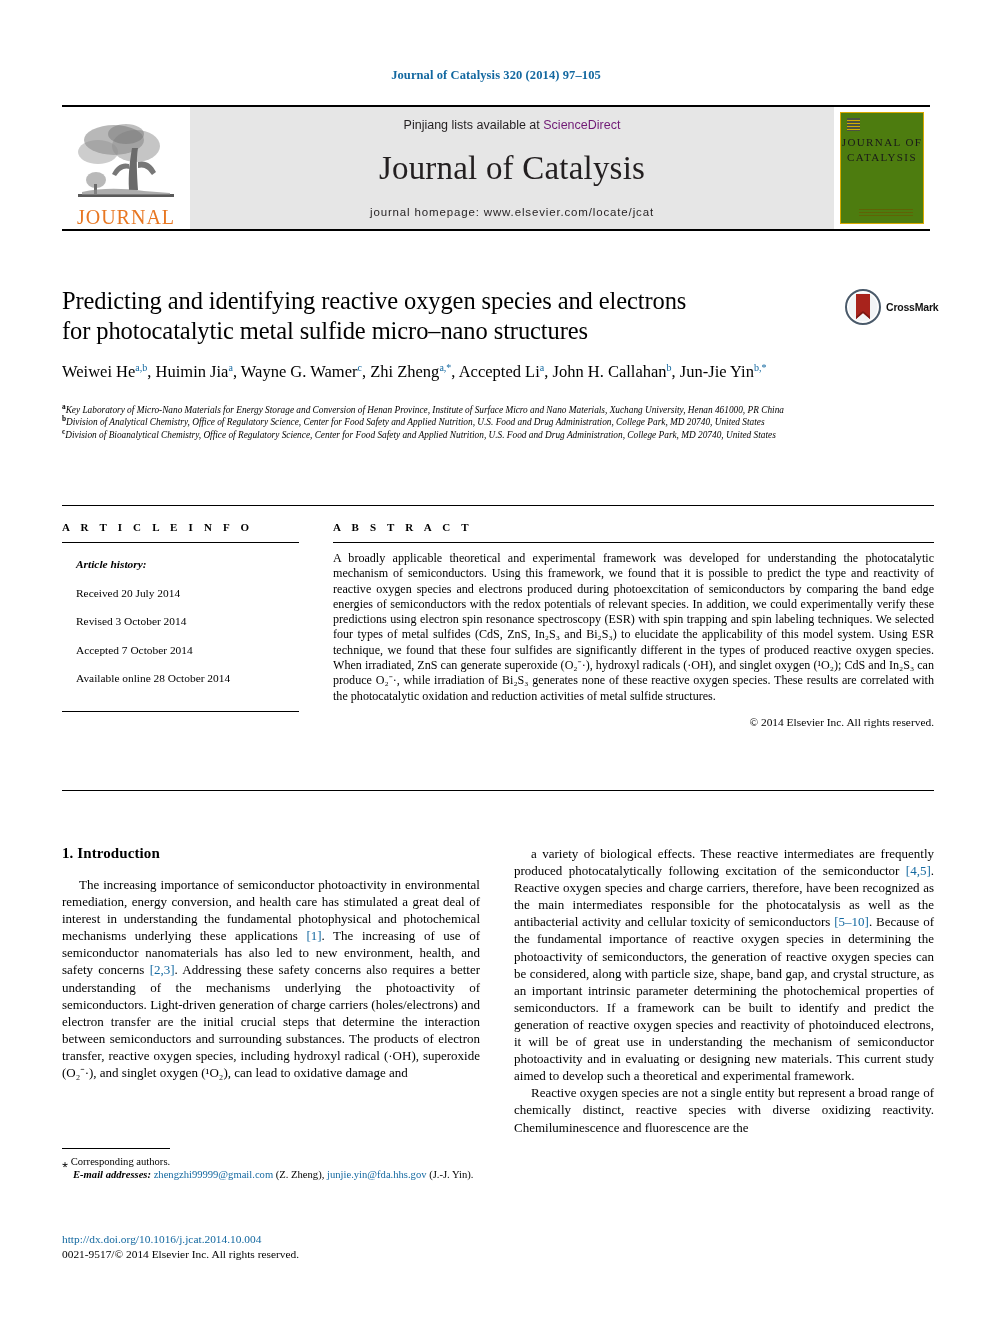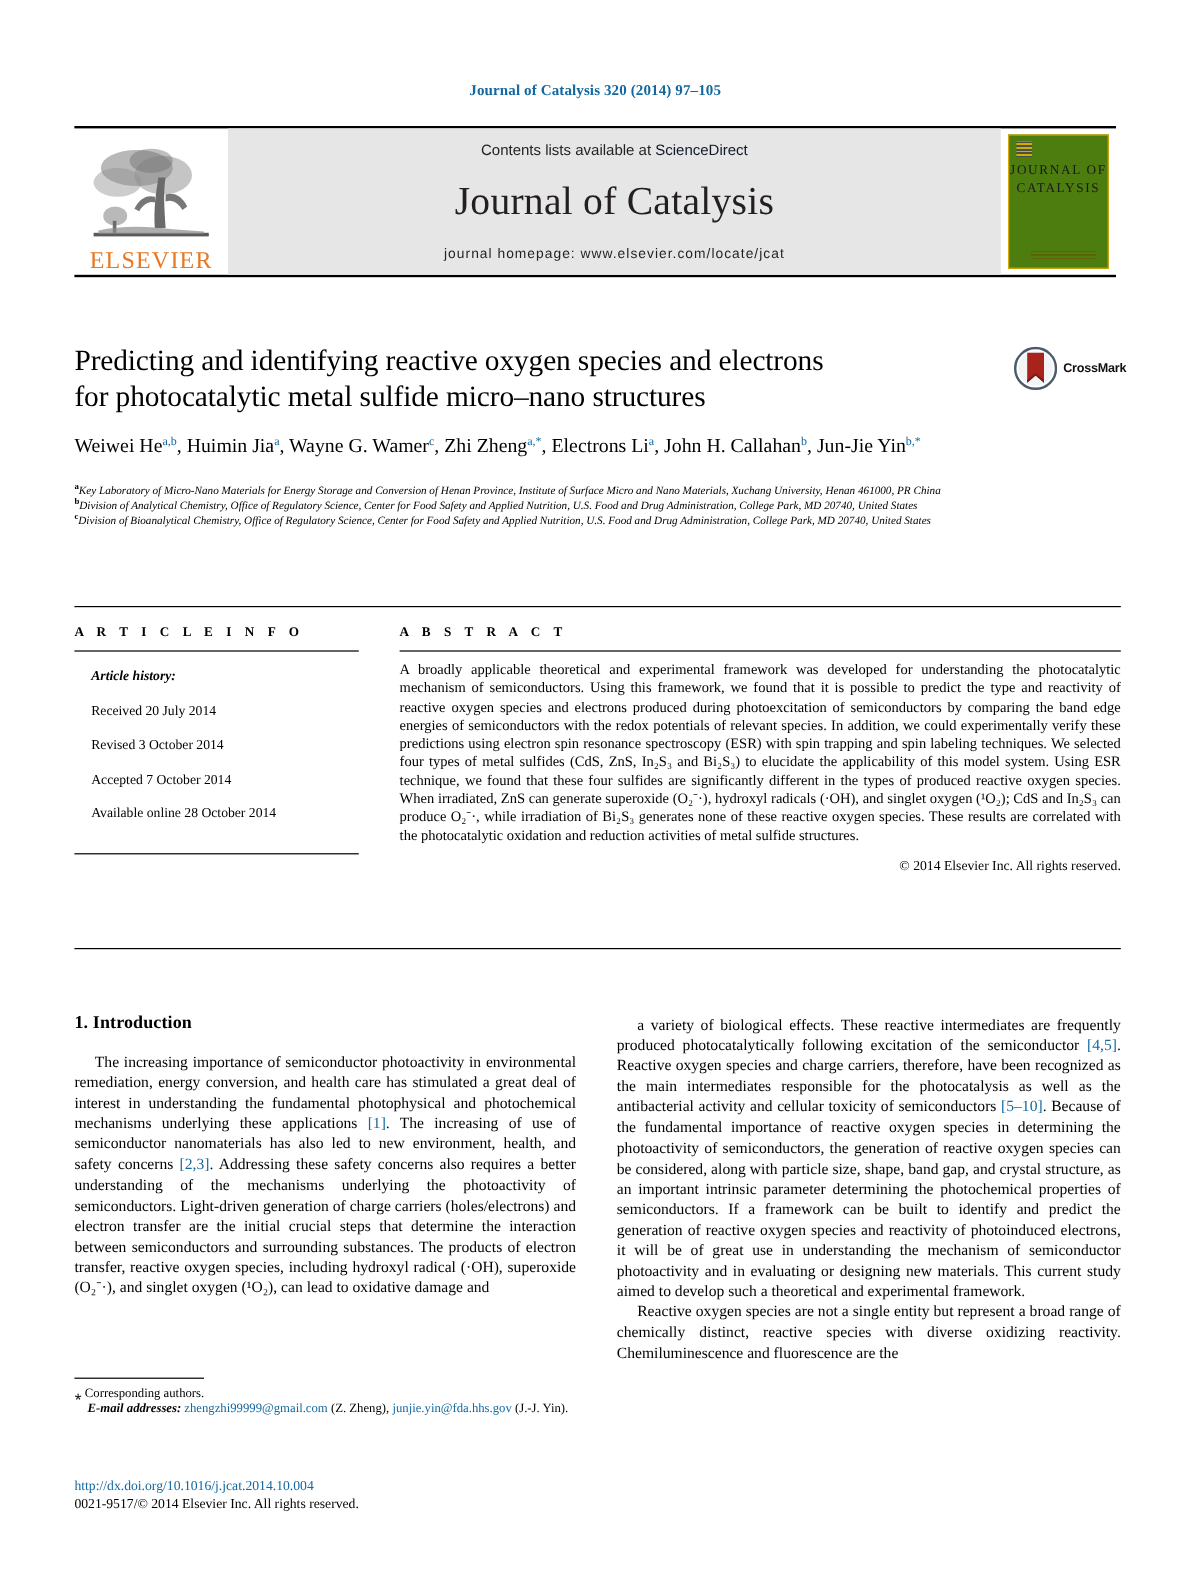--- a/index.html
+++ b/index.html
@@ -81,21 +81,21 @@
     justify-content: space-between;
     padding: 11px 0 11px 0;
     box-sizing: border-box;
   }
   .contents-line {
     font-family: "Liberation Sans", sans-serif;
     font-size: 12.5px;
     color: #231f20;
   }
   .contents-line .sd-link {
-    color: #0f172a;
+    color: #701a75;
   }
   .journal-name {
     font-family: "Liberation Serif", serif;
     font-size: 33px;
     color: #231f20;
     letter-spacing: .2px;
     margin-top: -2px;
   }
   .homepage-line {
     font-family: "Liberation Sans", sans-serif;
@@ -382,26 +382,26 @@
             <ellipse cx="52" cy="16" rx="18" ry="10" fill="#6e6e6e" opacity=".45"></ellipse>
             <path d="M58 30 C56 42 54 56 55 72 L64 72 C63 56 62 42 64 30 Z" fill="#6b6b6b"></path>
             <path d="M55 46 C48 44 42 48 38 56 L42 58 C46 52 50 49 56 51 Z" fill="#777"></path>
             <path d="M64 44 C72 42 78 46 82 54 L78 57 C74 51 70 48 64 50 Z" fill="#777"></path>
             <ellipse cx="22" cy="62" rx="10" ry="8" fill="#8a8a8a" opacity=".6"></ellipse>
             <rect x="20" cy="0" y="66" width="3" height="10" fill="#6b6b6b"></rect>
             <rect x="4" y="76" width="96" height="3" fill="#5a5a5a"></rect>
             <path d="M8 74 C26 70 48 70 70 73 L96 75 L96 77 L8 77 Z" fill="#8a8a8a" opacity=".7"></path>
           </g>
         </svg>
-        <div class="elsevier-word">ELSEVIER</div>
+        <div class="elsevier-word">JOURNAL</div>
       </div>
 
       <div class="sd-cell">
         <div class="contents-line">
-          <span>Contents lists available at </span><span class="sd-link">ScienceDirect</span>
+          <span>Pinjiang lists available at </span><span class="sd-link">ScienceDirect</span>
         </div>
         <div class="journal-name">Journal of Catalysis</div>
         <div class="homepage-line">journal homepage: www.elsevier.com/locate/jcat</div>
       </div>
 
       <div class="cover-cell">
         <div class="cover-thumb">
           <div class="cover-elsevier-mark"></div>
           <div class="cover-title">
             <div>JOURNAL OF</div>
@@ -413,21 +413,21 @@
 
     </div>
     <div class="masthead-bottomrule"></div>
   </div>
 
   <div class="title-block">
     <h1 class="paper-title">
       <span>Predicting and identifying reactive oxygen species and electrons</span><br>
       <span>for photocatalytic metal sulfide micro–nano structures</span>
     </h1>
-    <div class="authors"><span>Weiwei He</span><sup>a,b</sup>, <span>Huimin Jia</span><sup>a</sup>, <span>Wayne G. Wamer</span><sup>c</sup>, <span>Zhi Zheng</span><sup>a,*</sup>, <span>Electrons Li</span><sup>a</sup>, <span>John H. Callahan</span><sup>b</sup>, <span>Jun-Jie Yin</span><sup>b,*</sup></div>
+    <div class="authors"><span>Weiwei He</span><sup>a,b</sup>, <span>Huimin Jia</span><sup>a</sup>, <span>Wayne G. Wamer</span><sup>c</sup>, <span>Zhi Zheng</span><sup>a,*</sup>, <span>Accepted Li</span><sup>a</sup>, <span>John H. Callahan</span><sup>b</sup>, <span>Jun-Jie Yin</span><sup>b,*</sup></div>
   </div>
 
   <div class="crossmark">
     <svg class="crossmark-badge" viewBox="0 0 36 36">
       <circle cx="18" cy="18" r="17" fill="#ffffff" stroke="#4a5a6a" stroke-width="2"></circle>
       <circle cx="18" cy="18" r="14.5" fill="#f2f4f6"></circle>
       <path d="M11 5 H25 V30 L18 24 L11 30 Z" fill="#a8231c"></path>
       <path d="M18 24 L11 30 V27.5 L18 22 L25 27.5 V30 Z" fill="#7d1813"></path>
     </svg>
     <span class="crossmark-word">CrossMark</span>

